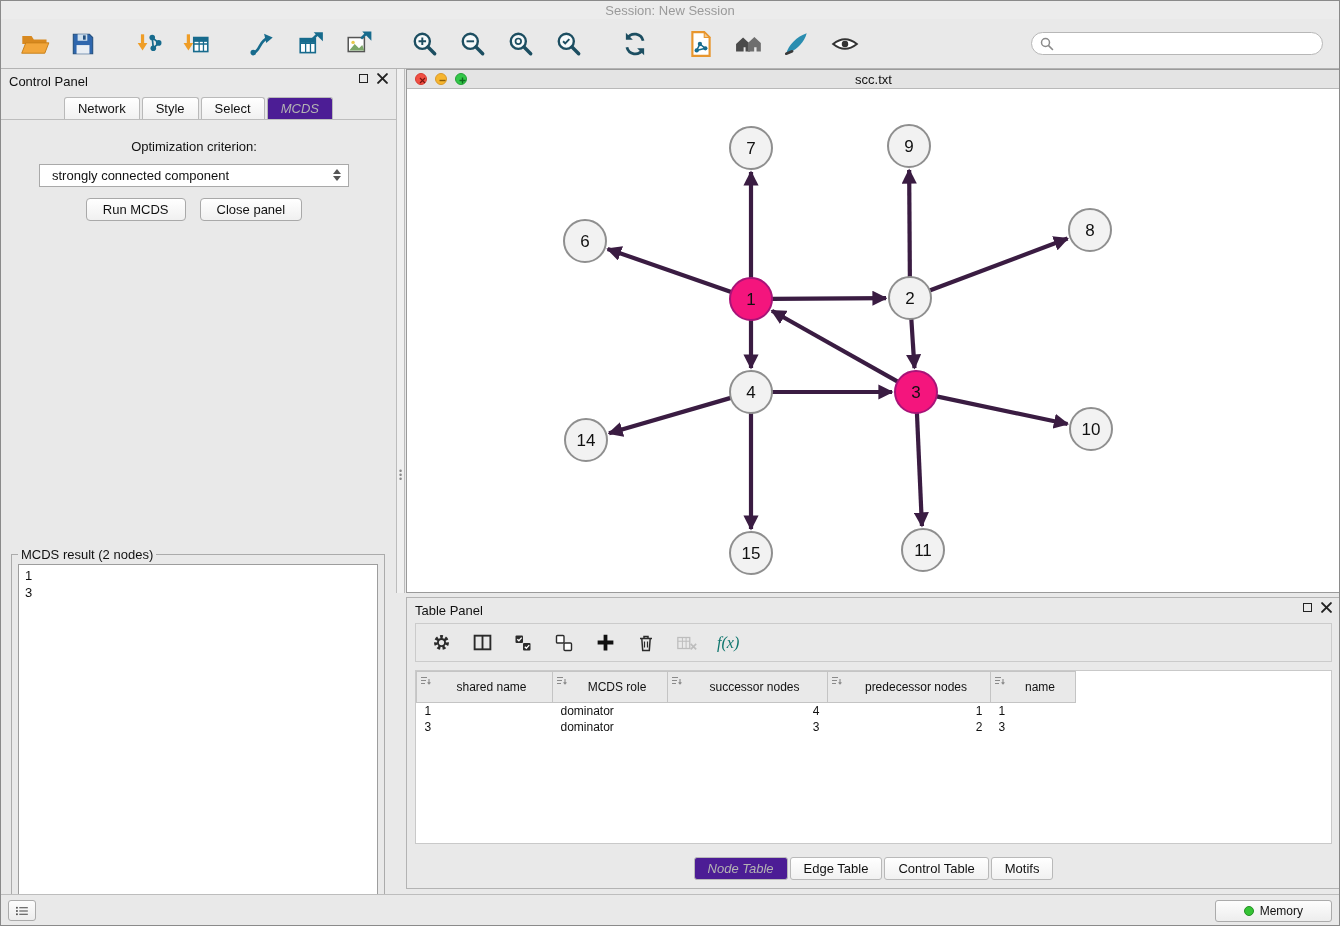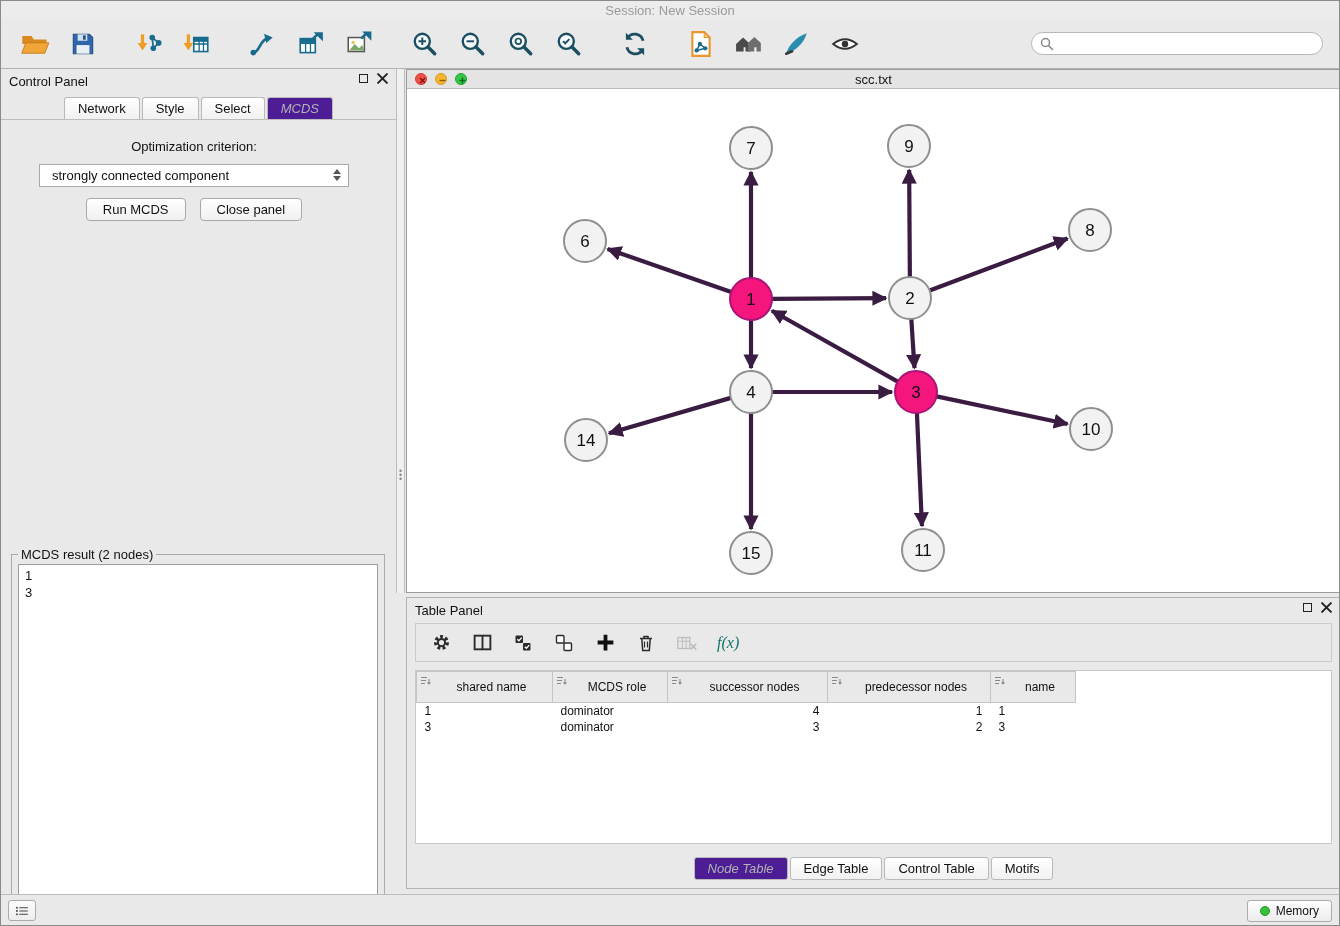--- a/index.html
+++ b/index.html
@@ -69,21 +69,21 @@
   th{position:relative;background:#e9e9e9;border:1px solid #c4c4c4;height:31px;font-size:12px;font-weight:normal;color:#111;text-align:center;padding:0 4px 0 18px;}
   th .sort-icon{position:absolute;left:3px;top:4px;}
   td{font-size:12px;color:#111;height:16px;padding:0 8px;white-space:nowrap;overflow:hidden;}
   td.num{text-align:right;}
   .table-tabs{position:absolute;bottom:8px;left:0;right:0;display:flex;justify-content:center;}
   .table-tabs .tab{border-bottom:1px solid #b9b9b9;border-radius:3px;}
 
   
   .statusbar{position:absolute;left:0;right:0;bottom:0;height:31px;background:#e9e9e9;border-top:1px solid #bdbdbd;}
   .menu-btn{position:absolute;left:7px;top:5px;width:28px;height:21px;background:linear-gradient(#fdfdfd,#ededed);border:1px solid #ababab;border-radius:3px;display:flex;align-items:center;justify-content:center;cursor:pointer;}
-  .memory-btn{position:absolute;right:7px;top:5px;height:22px;background:linear-gradient(#fdfdfd,#ededed);border:1px solid #ababab;border-radius:3px;display:flex;align-items:center;gap:6px;padding:0 12px;font-size:12px;color:#111;cursor:pointer;}
+  .memory-btn{position:absolute;right:7px;top:5px;height:22px;background:linear-gradient(#fdfdfd,#ededed);border:1px solid #ababab;border-radius:3px;display:flex;align-items:center;gap:6px;padding:0 28px;font-size:12px;color:#111;cursor:pointer;}
   .green-dot{width:10px;height:10px;border-radius:50%;background:#35c335;border:1px solid #259025;display:inline-block;}
 </style>
 </head>
 <body>
 
 <div class="app">
 
   <div class="titlebar">
     <span class="title-text">Session: New Session</span>
   </div>

